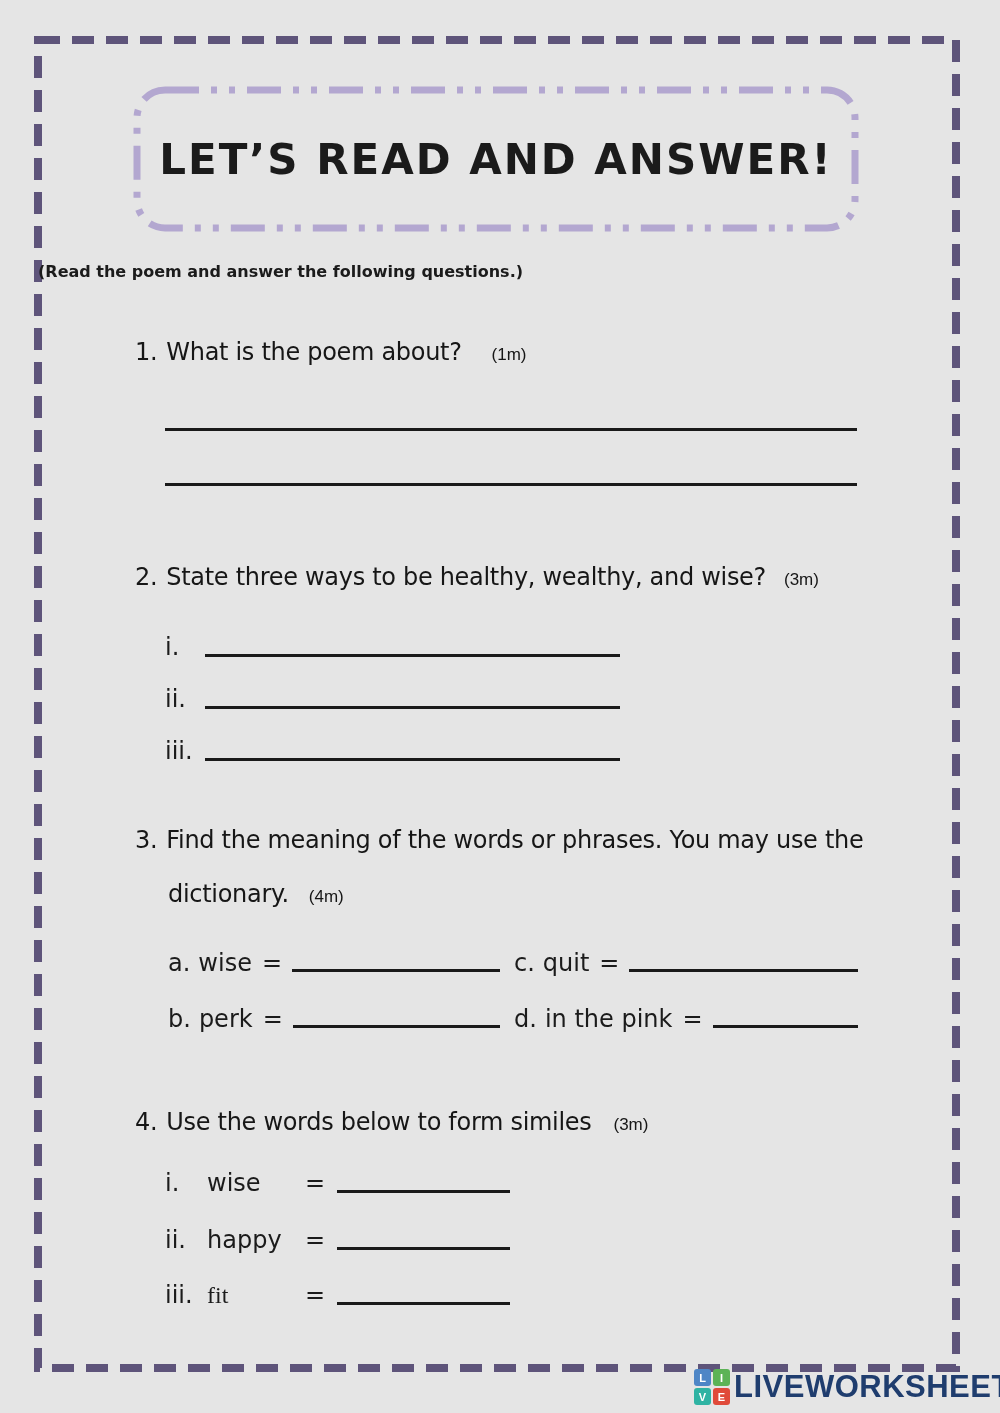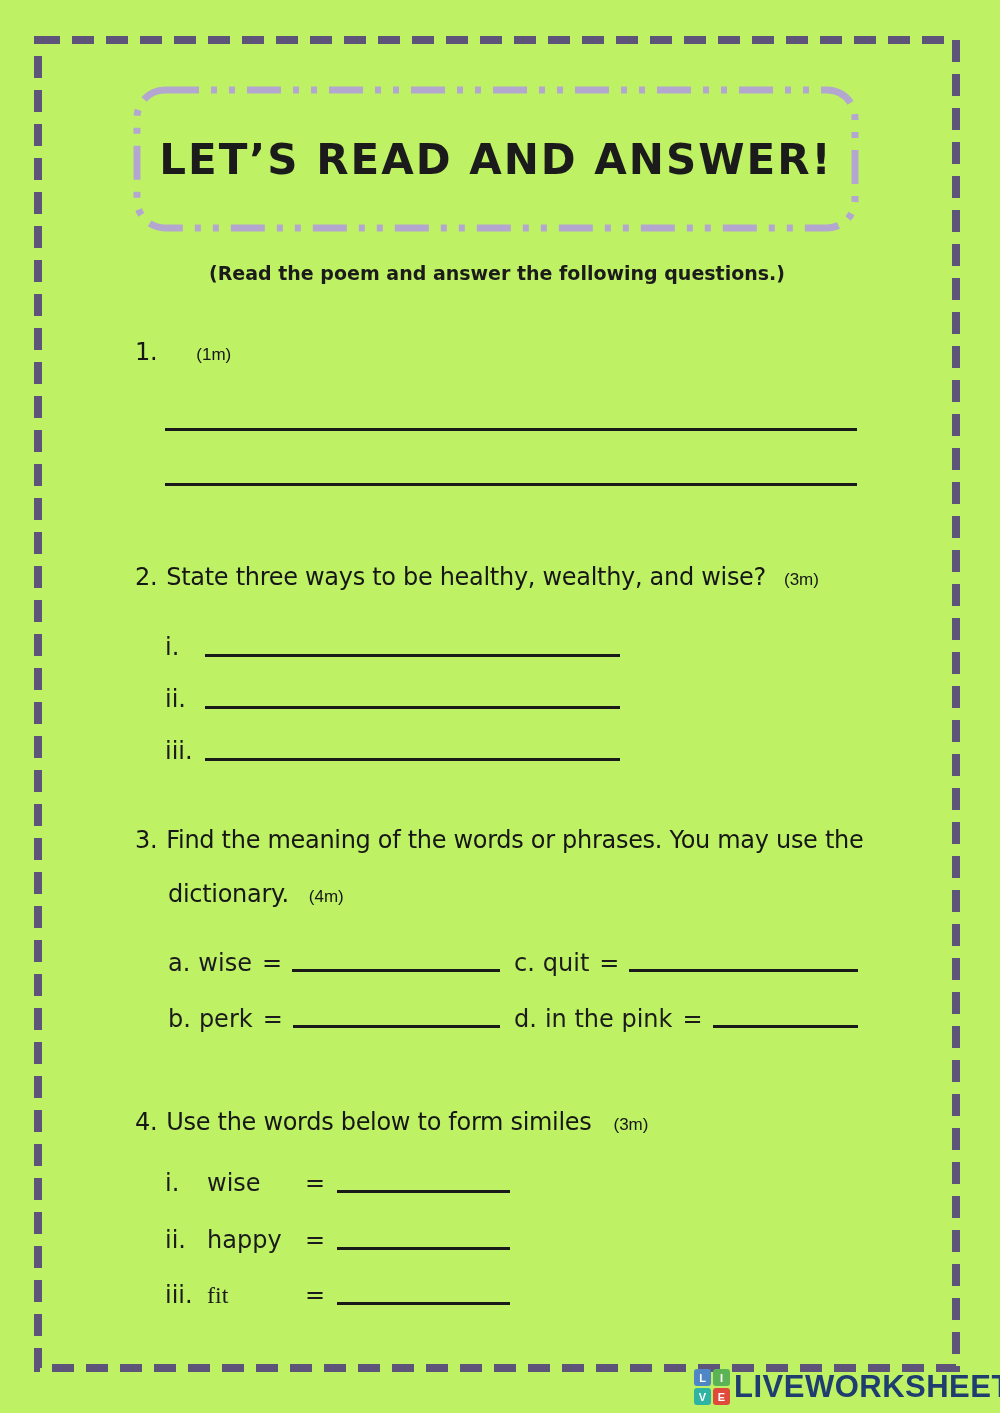--- a/index.html
+++ b/index.html
@@ -1,33 +1,33 @@
 <!DOCTYPE html>
 <html><head>
 <meta charset="utf-8">
 <style>
   html,body{margin:0;padding:0;background:#ffffff;}
-  #page{position:relative;width:1000px;height:1413px;background:#bef264;overflow:hidden;
+  #page{position:relative;width:1000px;height:1413px;background:#e5e5e5;overflow:hidden;
         font-family:"DejaVu Sans",sans-serif;color:#1b1b1b;}
   svg{display:block;}
   .abs{position:absolute;}
 
   
   .q-heading{position:absolute;display:flex;align-items:baseline;font-size:24px;
              letter-spacing:-0.3px;white-space:nowrap;color:#161616;}
   .q-num{margin-right:9px;}
   .marks{font-family:"Liberation Sans",sans-serif;font-weight:normal;font-size:17px;
          letter-spacing:0;margin-left:30px;}
 
   
   #title-box{left:133px;top:86px;width:726px;height:146px;}
   #title-text{left:133px;top:86px;width:726px;height:146px;display:flex;
               align-items:center;justify-content:center;font-size:42px;font-weight:bold;
               letter-spacing:2px;white-space:nowrap;}
-  #subtitle{left:38px;top:262px;width:918px;text-align:center;font-size:19px;font-weight:600;}
+  #subtitle{left:38px;top:262px;width:918px;text-align:left;font-size:16px;font-weight:600;}
 
   
   .blank{border-bottom:3px solid #1a1a1a;}
   .full-line{position:absolute;height:28px;}
 
   
   .item-row{position:absolute;display:flex;align-items:flex-end;font-size:24px;}
   .item-row .lbl{line-height:1.05;}
   .item-row .blank{flex:1;margin-bottom:3px;}
 
@@ -61,20 +61,21 @@
 
   <svg id="title-box" class="abs" width="726" height="146">
     <rect x="4" y="4" width="718" height="138" rx="28" fill="none" stroke="#b3a7d0" stroke-width="7" stroke-dasharray="34 12 6 12 6 12"></rect>
   </svg>
   <div id="title-text" class="abs">LET’S READ AND ANSWER!</div>
 
   <div id="subtitle" class="abs">(Read the poem and answer the following questions.)</div>
 
   <div class="q-heading" style="left:135px;top:338px;">
     <span class="q-num">1.</span>
+    <span>What is the poem about?</span>
     <span class="marks">(1m)</span>
   </div>
   <div class="full-line blank" style="left:165px;top:400px;width:692px;"></div>
   <div class="full-line blank" style="left:165px;top:455px;width:692px;"></div>
 
   <div class="q-heading" style="left:135px;top:563px;">
     <span class="q-num">2.</span>
     <span>State three ways to be healthy, wealthy, and wise?</span>
     <span class="marks" style="margin-left:18px;">(3m)</span>
   </div>

